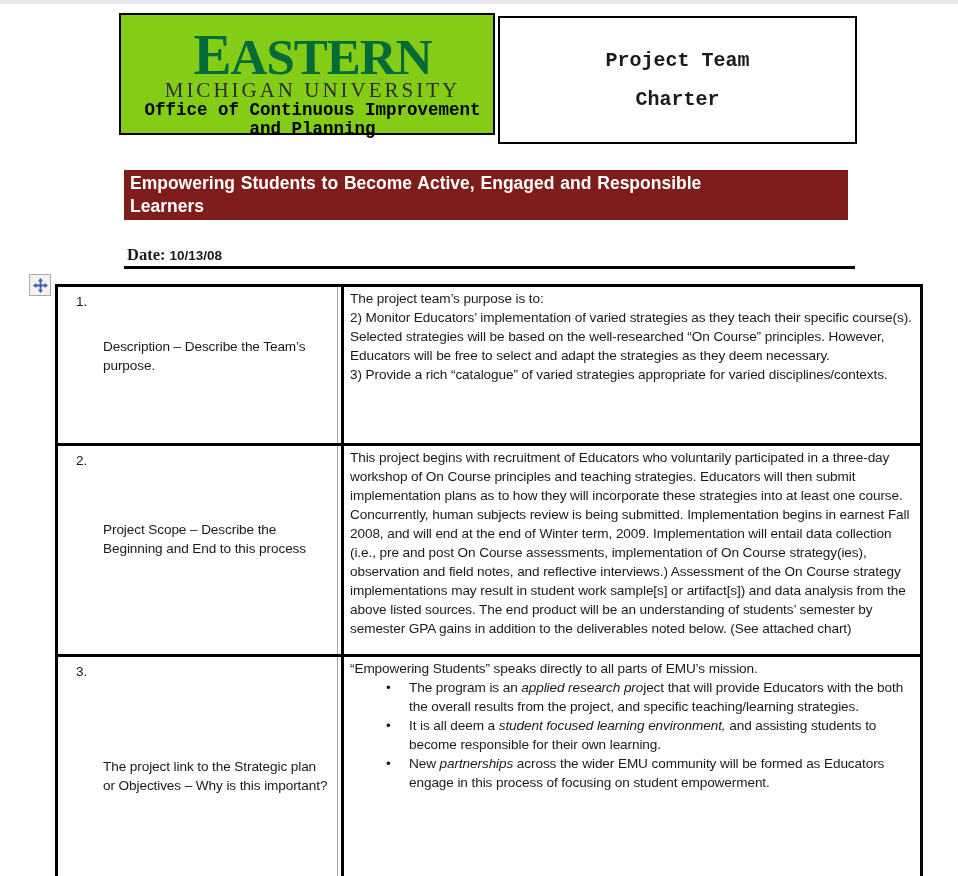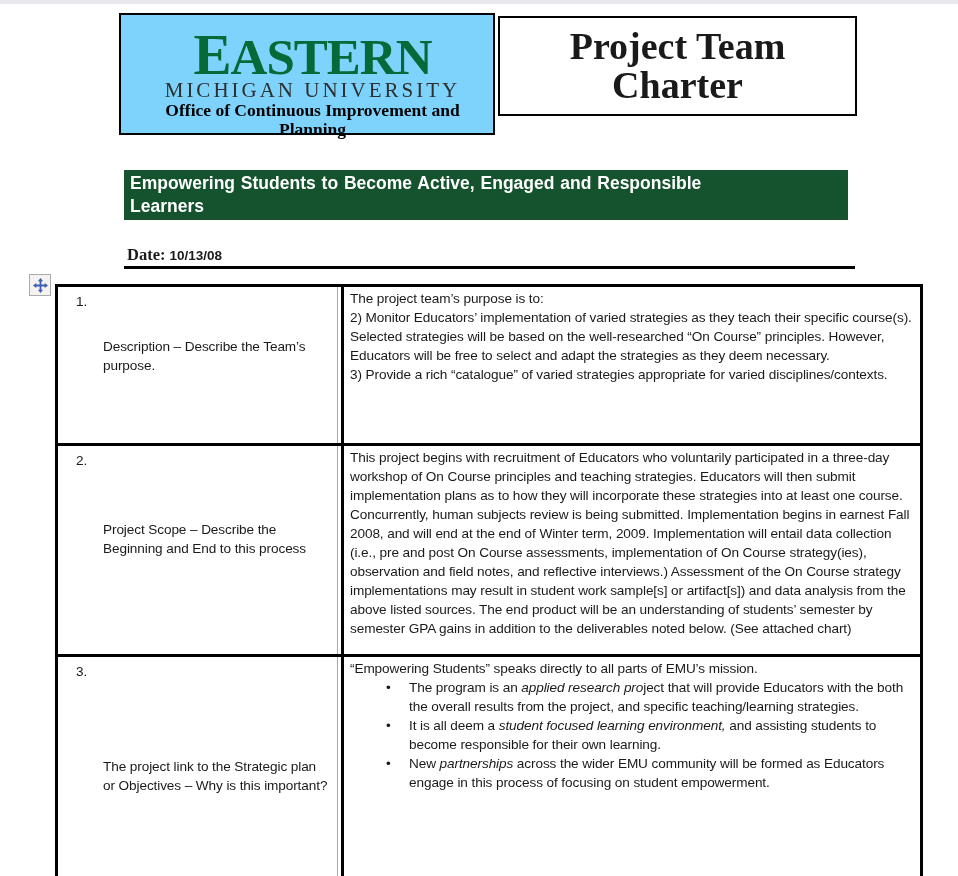--- a/index.html
+++ b/index.html
@@ -2,31 +2,31 @@
 <html><head>
 <meta charset="utf-8">
 <style>
   html,body{margin:0;padding:0;background:#fff;}
   .page{position:relative;width:958px;height:876px;overflow:hidden;background:#fff;
         font-family:"Liberation Sans",sans-serif;color:#1a1a1a;}
   .top-strip{position:absolute;left:0;top:0;width:958px;height:4px;background:#e8e7ee;}
 
   
   .logo-box{position:absolute;left:119px;top:13px;width:376px;height:122px;
-            border:2px solid #000;background:#7dd3fc;text-align:center;box-sizing:border-box;padding-left:11px;}
+            border:2px solid #000;background:#84cc16;text-align:center;box-sizing:border-box;padding-left:11px;}
   .logo-wordmark{margin-top:16px;font-family:"Liberation Serif",serif;font-weight:bold;
                  font-size:51px;line-height:48px;letter-spacing:-1px;}
   .logo-wordmark::first-letter{font-size:1.12em;}
   .logo-university{font-family:Liberation Serif, serif;font-size:21px;line-height:22px;
                    letter-spacing:3px;color:#2e2e2e;margin-top:-2px;}
-  .logo-office{font-family:Liberation Serif, serif;font-weight:bold;font-size:17.5px;
+  .logo-office{font-family:Liberation Mono, monospace;font-weight:bold;font-size:17.5px;
                line-height:19px;color:#000;}
-  .title-box{position:absolute;left:498px;top:16px;width:359px;height:100px;border:2px solid #000;
+  .title-box{position:absolute;left:498px;top:16px;width:359px;height:128px;border:2px solid #000;
              background:#fff;box-sizing:border-box;display:flex;align-items:center;justify-content:center;
-             font-family:Liberation Serif, serif;font-weight:bold;font-size:38px;line-height:39px;
+             font-family:Liberation Mono, monospace;font-weight:bold;font-size:20px;line-height:39px;
              text-align:center;white-space:pre-line;}
 
   
   .banner{position:absolute;left:124px;top:170px;width:724px;height:50px;background:#000;
           box-sizing:border-box;padding:2px 0 0 6px;}
   .banner-text{color:#fff;font-weight:bold;font-size:17.5px;line-height:23px;
                white-space:pre-line;word-spacing:1px;}
 
   
   .date-row{position:absolute;left:127px;top:245px;}
@@ -68,21 +68,21 @@
     <div class="logo-wordmark" style="color: rgb(4, 106, 56);">EASTERN</div>
     <div class="logo-university">MICHIGAN UNIVERSITY</div>
     <div class="logo-office">Office of Continuous Improvement and Planning</div>
   </div>
 
   <div class="title-box">
     <span>Project Team
 Charter</span>
   </div>
 
-  <div class="banner" style="background: #14532d;">
+  <div class="banner" style="background: #7f1d1d;">
     <div class="banner-text" style="color: rgb(255, 255, 255);">Empowering Students to Become Active, Engaged and Responsible
 Learners</div>
   </div>
 
   <div class="date-row">
     <span class="date-label">Date:</span><span class="date-value">10/13/08</span>
   </div>
   <div class="date-rule"></div>
 
   <div class="move-handle">

